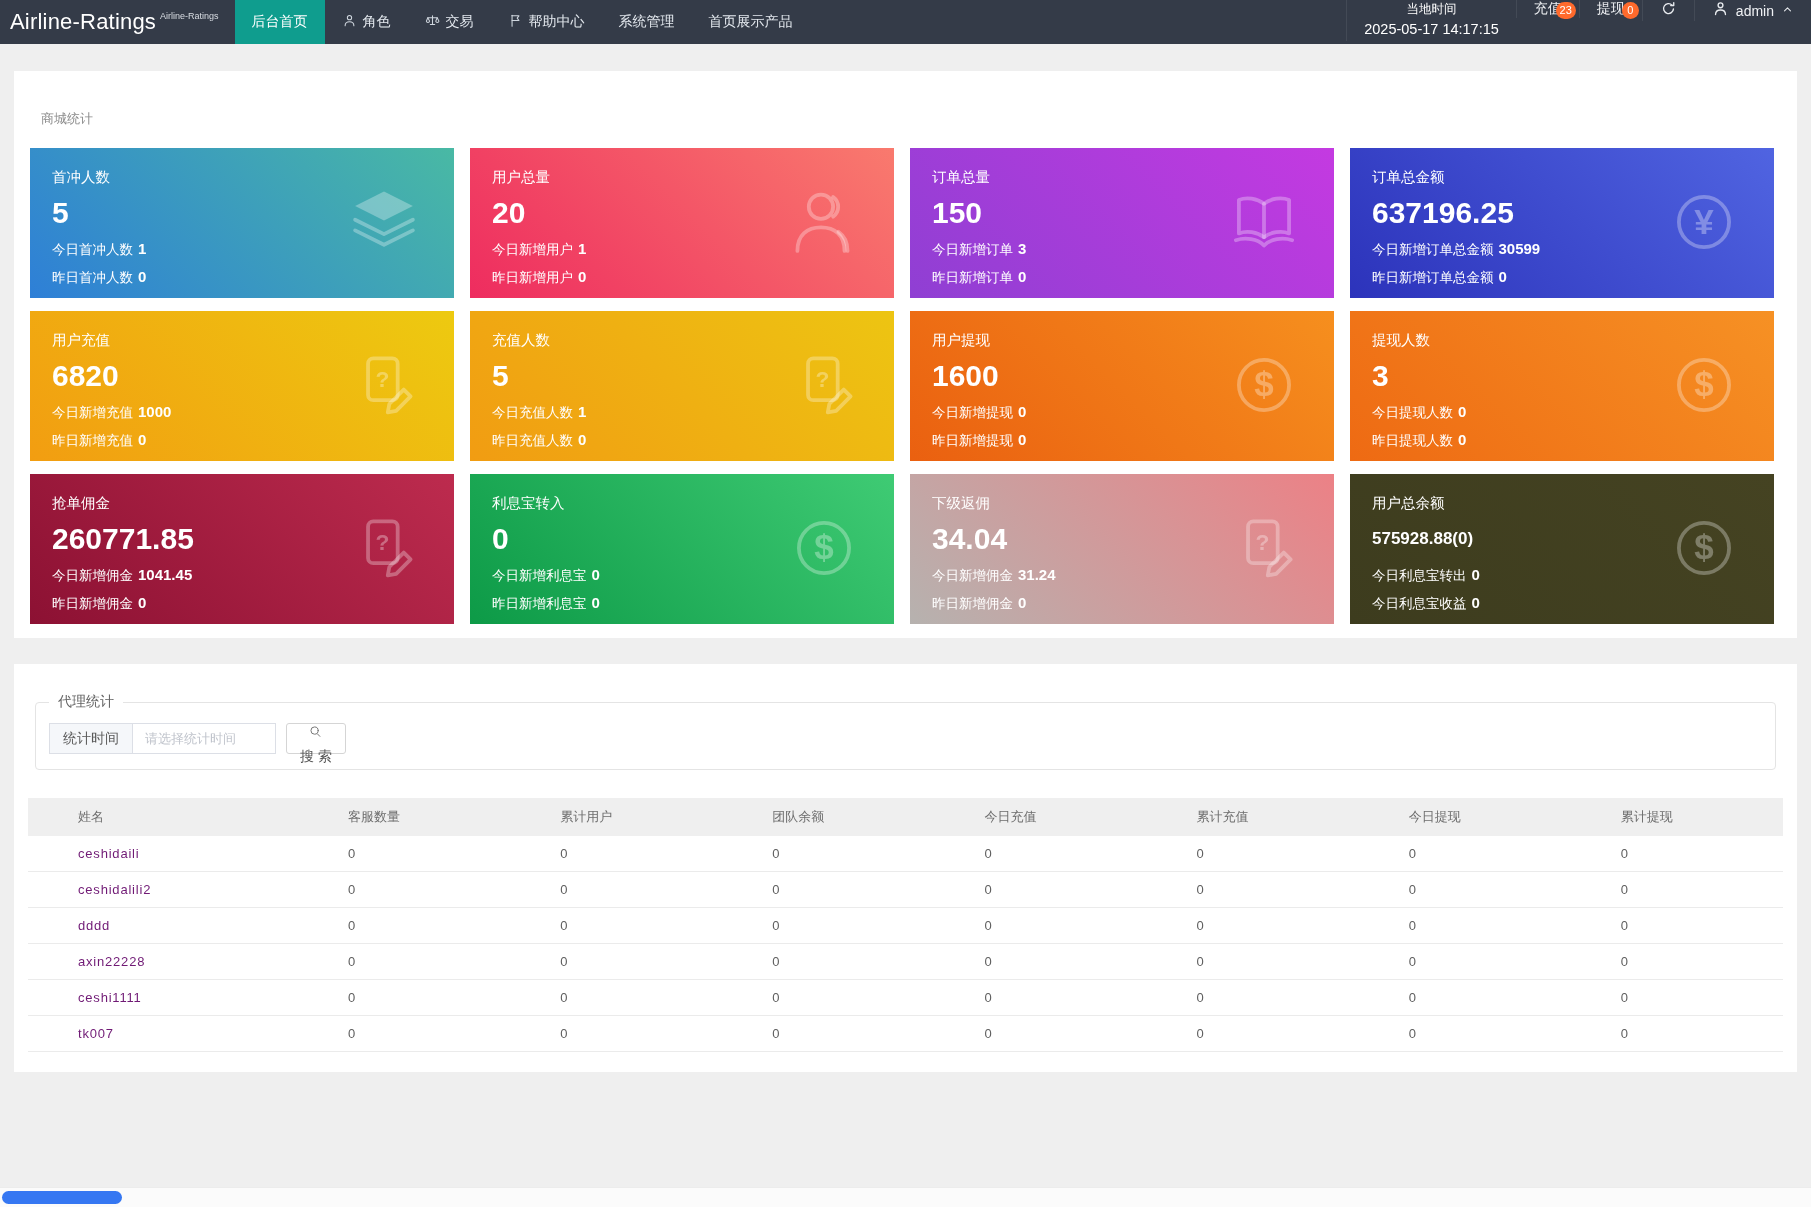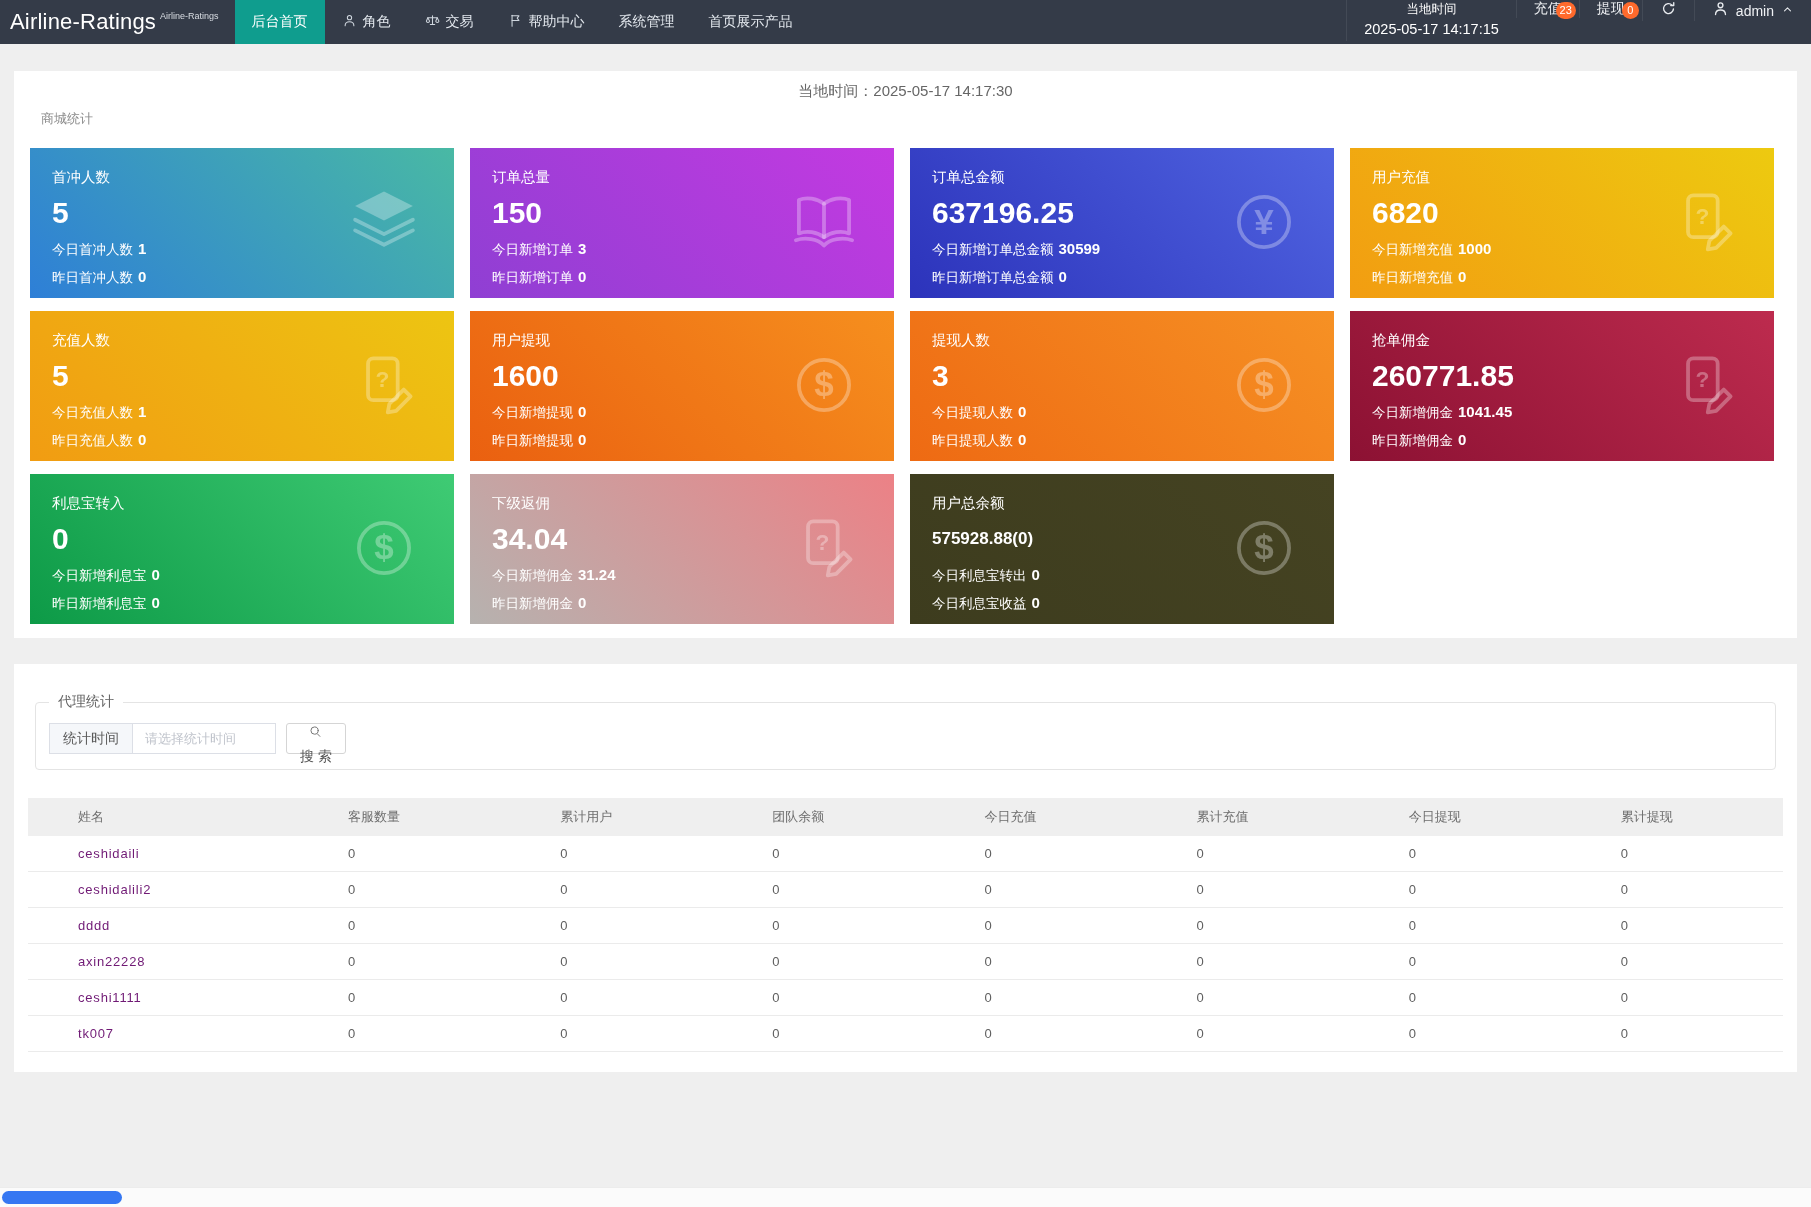--- a/index.html
+++ b/index.html
@@ -165,34 +165,42 @@
       <span class="caret">
         <svg viewBox="0 0 24 24">
             <path d="M6.5 14.5l5.5-5.5 5.5 5.5"></path>
           </svg>
       </span>
     </div>
   </div>
 </div>
 
 <div class="panel" id="panel1">
-  <div class="time-line">
-    <span>当地时间：</span><span>2025-05-17 14:17:30</span>
-  </div>
   <div class="section-label">商城统计</div>
   <div class="cards" id="cards">
       <div class="card" style="background: linear-gradient(45deg, rgb(46, 127, 215), rgb(73, 185, 164));">
         <div class="title">首冲人数</div>
         <div class="value">5</div>
         <div class="line"><span>今日首冲人数</span><b>1</b></div>
         <div class="line"><span>昨日首冲人数</span><b>0</b></div>
         <span class="cicon"><svg viewBox="0 0 100 100">
             <path class="fillpart" d="M50 10L88 29 50 48 12 29Z"></path>
             <path d="M12 47l38 19 38-19"></path>
             <path d="M12 61l38 19 38-19"></path>
+          </svg></span>
+      </div>
+      <div class="card" style="background: linear-gradient(45deg, rgb(238, 44, 95), rgb(249, 122, 110));">
+        <div class="title">用户总量</div>
+        <div class="value">20</div>
+        <div class="line"><span>今日新增用户</span><b>1</b></div>
+        <div class="line"><span>昨日新增用户</span><b>0</b></div>
+        <span class="cicon"><svg viewBox="0 0 100 100">
+            <circle cx="46" cy="30" r="16"></circle>
+            <path d="M15 88c0-21 13-31 31-31s31 10 31 31"></path>
+            <path d="M62 17a16 16 0 010 26M81 88c0-12-5-20-12-25"></path>
           </svg></span>
       </div>
       <div class="card" style="background: linear-gradient(45deg, rgb(143, 63, 211), rgb(196, 58, 225));">
         <div class="title">订单总量</div>
         <div class="value">150</div>
         <div class="line"><span>今日新增订单</span><b>3</b></div>
         <div class="line"><span>昨日新增订单</span><b>0</b></div>
         <span class="cicon"><svg viewBox="0 0 100 100">
             <path d="M50 26c-9-7-23-9-33-5v44c10-4 24-2 33 5 9-7 23-9 33-5V21c-10-4-24-2-33 5z"></path>
             <path d="M50 26v44"></path>

